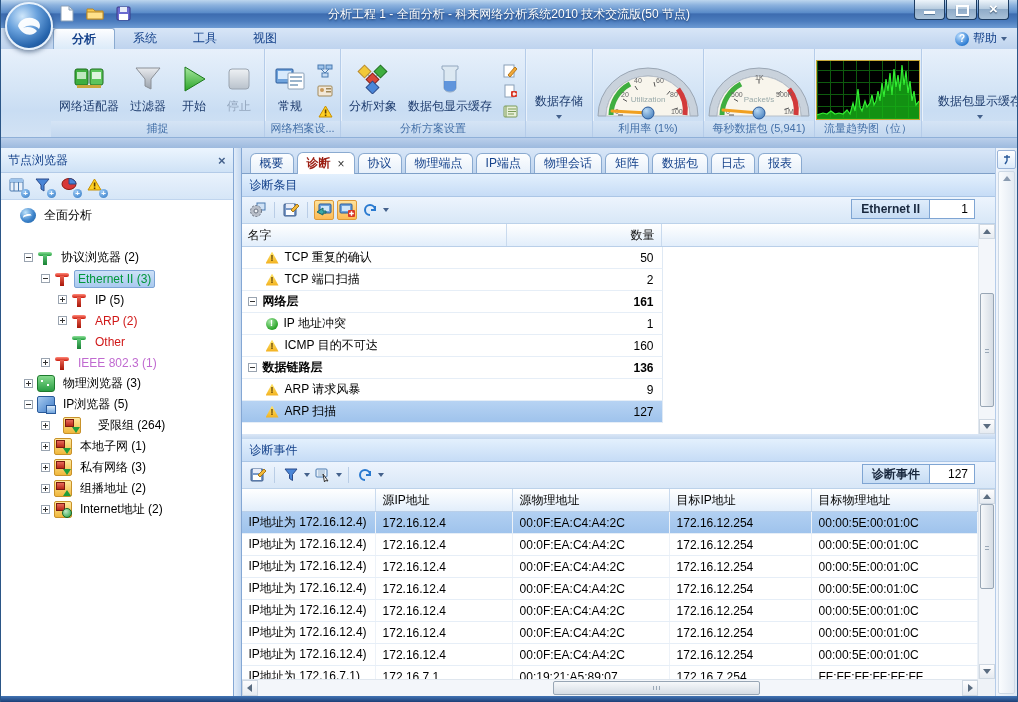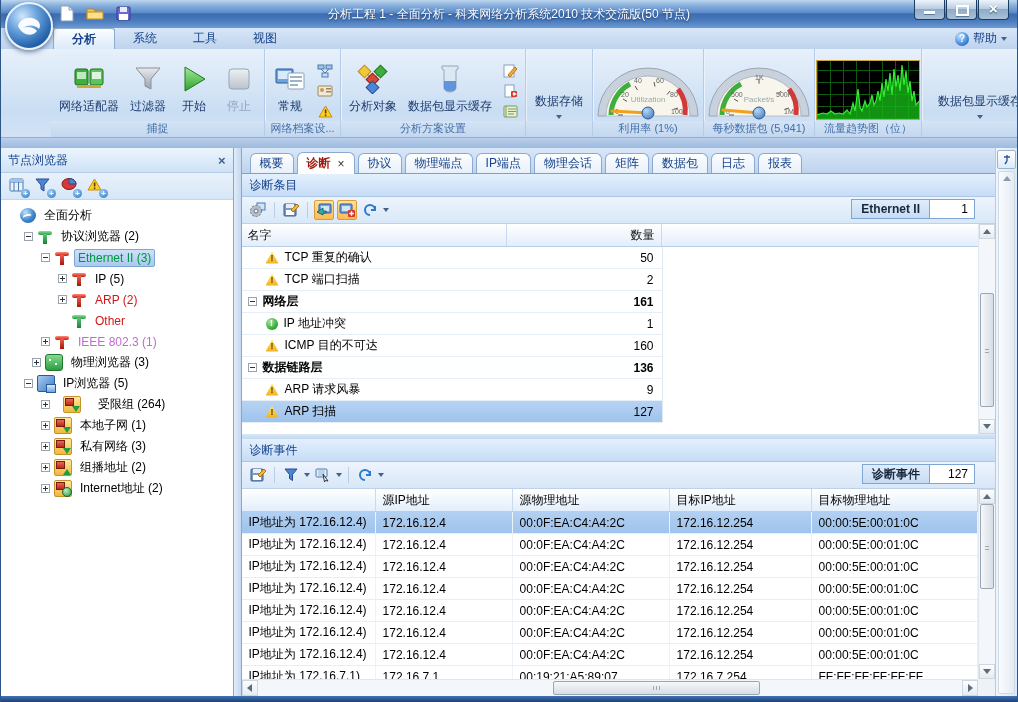--- a/index.html
+++ b/index.html
@@ -558,21 +558,21 @@
               <rect x="6.8" y="9.5" width="1.6" height="1.6" fill="#5a3c00"></rect>
             </svg>
         </span>
       </div>
       <div class="sb-tree" id="tree">
           <div class="titem" style="padding-left: 6px;">
     <span class="expbox exp-none"></span>
     <span class="ticon ti-app-logo"></span>
     <span class="tlabel">全面分析</span>
   </div>
-          <div class="titem" style="padding-left: 23px;">
+          <div class="titem" style="padding-left: 23px; margin-top: 21px;">
     <span class="expbox exp-minus"></span>
     <span class="ticon ti-protocol-green"></span>
     <span class="tlabel">协议浏览器 (2)</span>
   </div>
           <div class="titem" style="padding-left: 40px;">
     <span class="expbox exp-minus"></span>
     <span class="ticon ti-protocol-red"></span>
     <span class="tlabel tc-green sel">Ethernet II (3)</span>
   </div>
           <div class="titem" style="padding-left: 57px;">
@@ -588,21 +588,21 @@
           <div class="titem" style="padding-left: 57px;">
     <span class="expbox exp-none"></span>
     <span class="ticon ti-protocol-green"></span>
     <span class="tlabel tc-red">Other</span>
   </div>
           <div class="titem" style="padding-left: 40px;">
     <span class="expbox exp-plus"></span>
     <span class="ticon ti-protocol-red"></span>
     <span class="tlabel tc-violet">IEEE 802.3 (1)</span>
   </div>
-          <div class="titem" style="padding-left: 31px;">
+          <div class="titem" style="padding-left: 23px;">
     <span class="expbox exp-plus"></span>
     <span class="ticon ti-physical-browser"></span>
     <span class="tlabel">物理浏览器 (3)</span>
   </div>
           <div class="titem" style="padding-left: 23px;">
     <span class="expbox exp-minus"></span>
     <span class="ticon ti-ip-browser"></span>
     <span class="tlabel">IP浏览器 (5)</span>
   </div>
           <div class="titem" style="padding-left: 40px; gap: 9px;">

